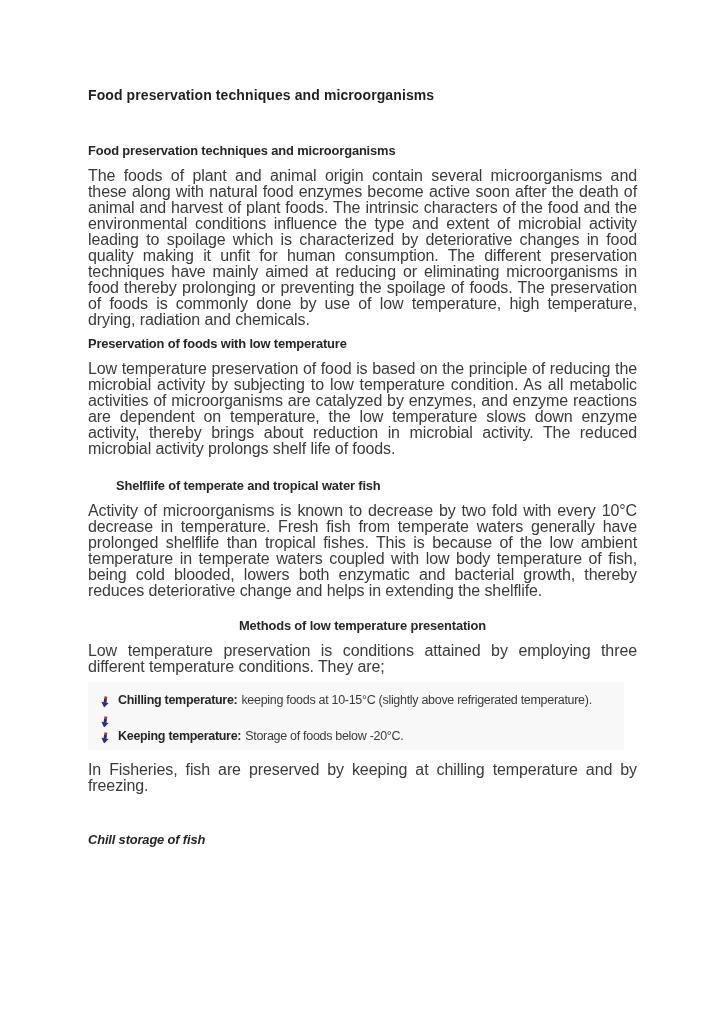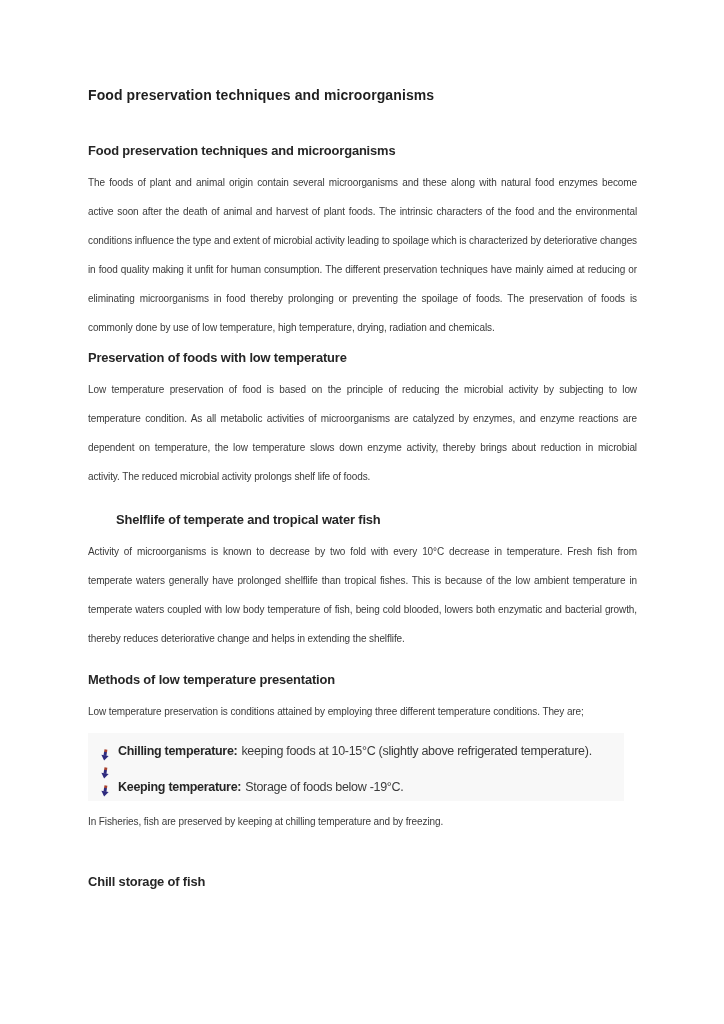--- a/index.html
+++ b/index.html
@@ -14,38 +14,38 @@
 
   .doc-title {
     font-size: 14px; font-weight: bold; line-height: 18px;
     color: var(--title, #1f1f1f); margin: 0 0 38px 0; letter-spacing: 0.1px;
   }
   .heading {
     font-size: 12.9px; font-weight: bold; line-height: 17px;
     color: var(--heading, #262626); margin: 0 0 9px 0; letter-spacing: -0.15px;
   }
   .para {
-    font-size: 10px; line-height: 29px; letter-spacing: -0.1px;
+    font-size: 16px; line-height: 16px; letter-spacing: -0.1px;
     color: var(--text, #3a3a3a); text-align: justify; margin: 0 0 7px 0;
   }
   .stretch { text-align-last: justify; }
 
   .gap-low-temp   { margin-top: 7px; }
   .gap-shelflife  { margin-top: 20px; margin-left: 28px; }
   .gap-tropical   { margin-top: 26px; }
-  .gap-methods    { margin-top: 18px; }
-  .gap-fisheries  { margin-top: 6px; }
-  .gap-chill      { margin-top: 37px; }
+  .gap-methods    { margin-top: 18px; text-align: center; }
+  .gap-fisheries  { margin-top: 12px; }
+  .gap-chill      { margin-top: 37px; font-style: italic; }
 
   .bullet-list {
     background: var(--list-background, #f8f8f8);
     margin: 0 13px 0 0; padding: 8px 0 4px 12px;
   }
   .bullet-item {
-    display: flex; align-items: center;
+    display: flex; align-items: flex-start;
     font-size: 12.5px; line-height: 20px; letter-spacing: -0.3px;
     color: var(--text, #3a3a3a); white-space: nowrap;
   }
   .bullet-icon { flex: none; width: 10px; height: 12px; margin: 4px 8px 0 0; display: inline-block; }
   .li-label { font-weight: bold; color: var(--heading, #2c2c2c); margin-right: 4px; }
 </style>
 </head>
 <body>
 
 <div class="page">
@@ -94,21 +94,21 @@
     <div class="bullet-item">
       <span class="bullet-icon">
         <svg width="10" height="12" viewBox="0 0 10 12" aria-hidden="true">
           <g transform="rotate(9 5 6)">
             <rect x="3.6" y="0.4" width="2.9" height="3" style="fill:var(--bullet-red, #a8422e)"></rect>
             <rect x="3.6" y="3" width="2.9" height="3.8" style="fill:var(--bullet-navy, #2e2a7e)"></rect>
             <path d="M1.4 6.3 L8.7 6.3 L5 11.6 Z" style="fill:var(--bullet-navy, #2e2a7e)"></path>
           </g>
         </svg>
       </span>
-      <span class="bullet-text"><b class="li-label">Keeping temperature:</b><span>Storage of foods below -19°C.</span></span>
+      <span class="bullet-text"><b class="li-label">Keeping temperature:</b><span>Storage of foods below -20°C.</span></span>
     </div>
 
   </div>
 
   <p class="para gap-fisheries">In Fisheries, fish are preserved by keeping at chilling temperature and by freezing.</p>
 
   <h2 class="heading gap-chill">Chill storage of fish</h2>
 
 </div>
 

